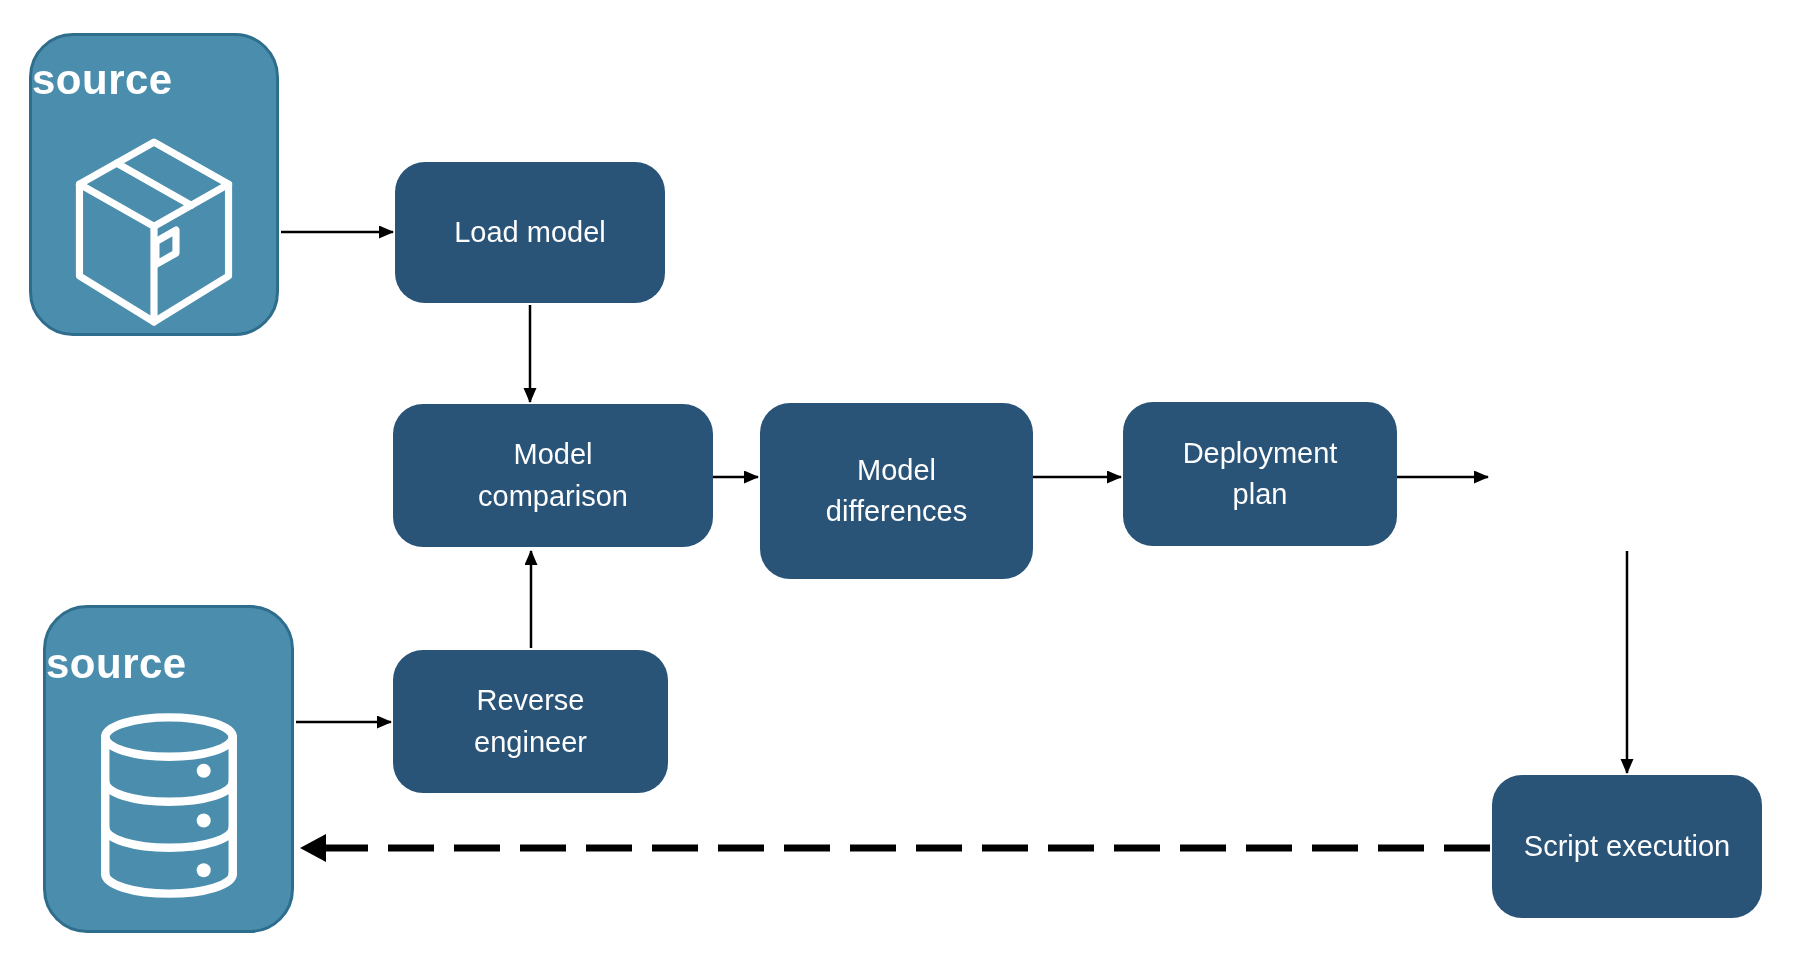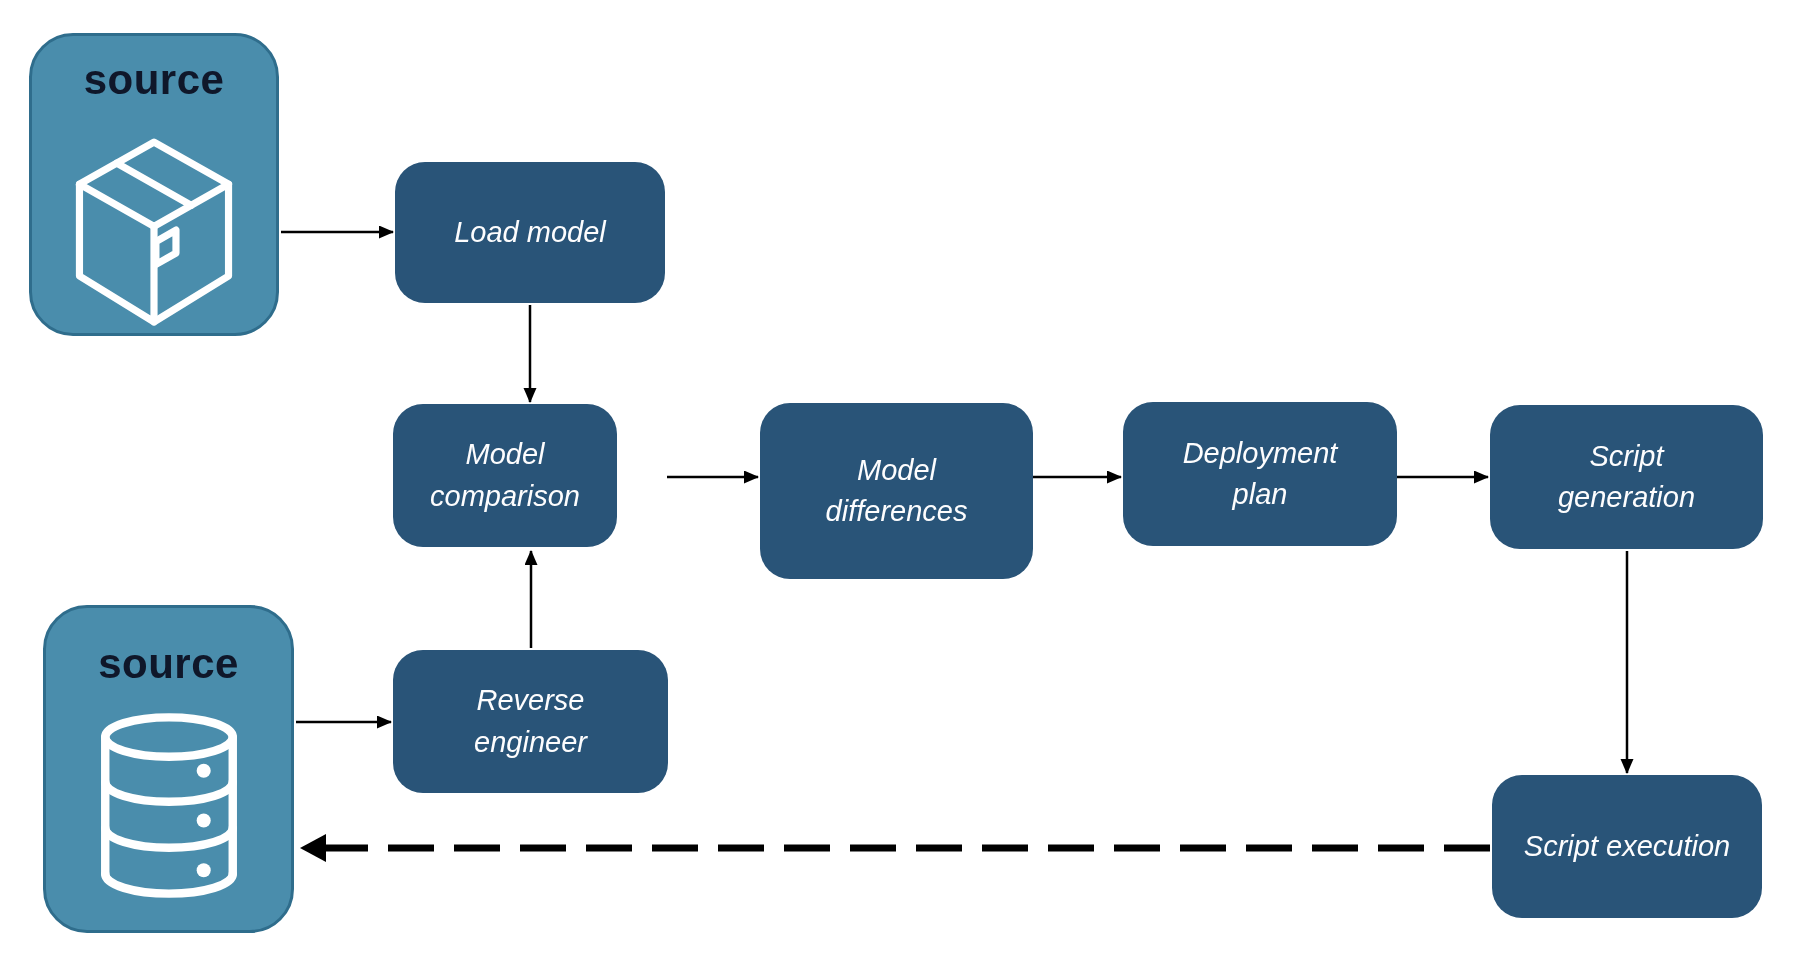--- a/index.html
+++ b/index.html
@@ -14,33 +14,32 @@
   .node{
     position:absolute;
     background:var(--node-fill,#295478);
     border-radius:30px;
     display:flex;align-items:center;justify-content:center;
     text-align:center;
     color:var(--node-text,#fdfdfe);
     font-size:29px;
     line-height:1.42;
   }
-  .node .lbl{max-width:212px;display:inline-block;font-style:italic;}
+  .node .lbl{max-width:212px;display:inline-block;}
   
   .cbox{
     position:absolute;
     background:var(--container-fill,#4a8dac);
     border:3px solid var(--container-border,#2f6d8c);
     border-radius:44px;
     box-sizing:border-box;
   }
   .clabel{
     margin-top:20px;
-    text-align:center;
-    color:#0f172a;
+    color:#ffffff;
     font-size:42px;
     font-weight:700;
     letter-spacing:.5px;
   }
   .cicon{
     position:absolute;
     left:50%;transform:translateX(-50%);
   }
   .cicon path,.cicon ellipse{fill:none;stroke:#ffffff;}
   
@@ -101,35 +100,32 @@
       <circle cx="117" cy="63" r="7.5" fill="#ffffff"></circle>
       <circle cx="117" cy="116" r="7.5" fill="#ffffff"></circle>
       <circle cx="117" cy="169" r="7.5" fill="#ffffff"></circle>
     </svg>
   </div>
 
   <div class="node" style="left:395px;top:162px;width:270px;height:141px">
     <span class="lbl">Load model</span>
   </div>
 
-  <div class="node" style="left:393px;top:404px;width:224px;height:143px">
+  <div class="node" style="left:393px;top:404px;width:320px;height:143px">
     <span class="lbl">Model comparison</span>
   </div>
 
   <div class="node" style="left:760px;top:403px;width:273px;height:176px">
     <span class="lbl">Model differences</span>
   </div>
 
   <div class="node" style="left:1123px;top:402px;width:274px;height:144px">
     <span class="lbl">Deployment plan</span>
   </div>
 
-  <div class="node" style="left:1490px;top:405px;width:273px;height:144px">
-    <span class="lbl">Script generation</span>
-  </div>
 
   <div class="node" style="left:1492px;top:775px;width:270px;height:143px">
     <span class="lbl">Script execution</span>
   </div>
 
   <div class="node" style="left:393px;top:650px;width:275px;height:143px">
     <span class="lbl">Reverse engineer</span>
   </div>
 
 </div>

